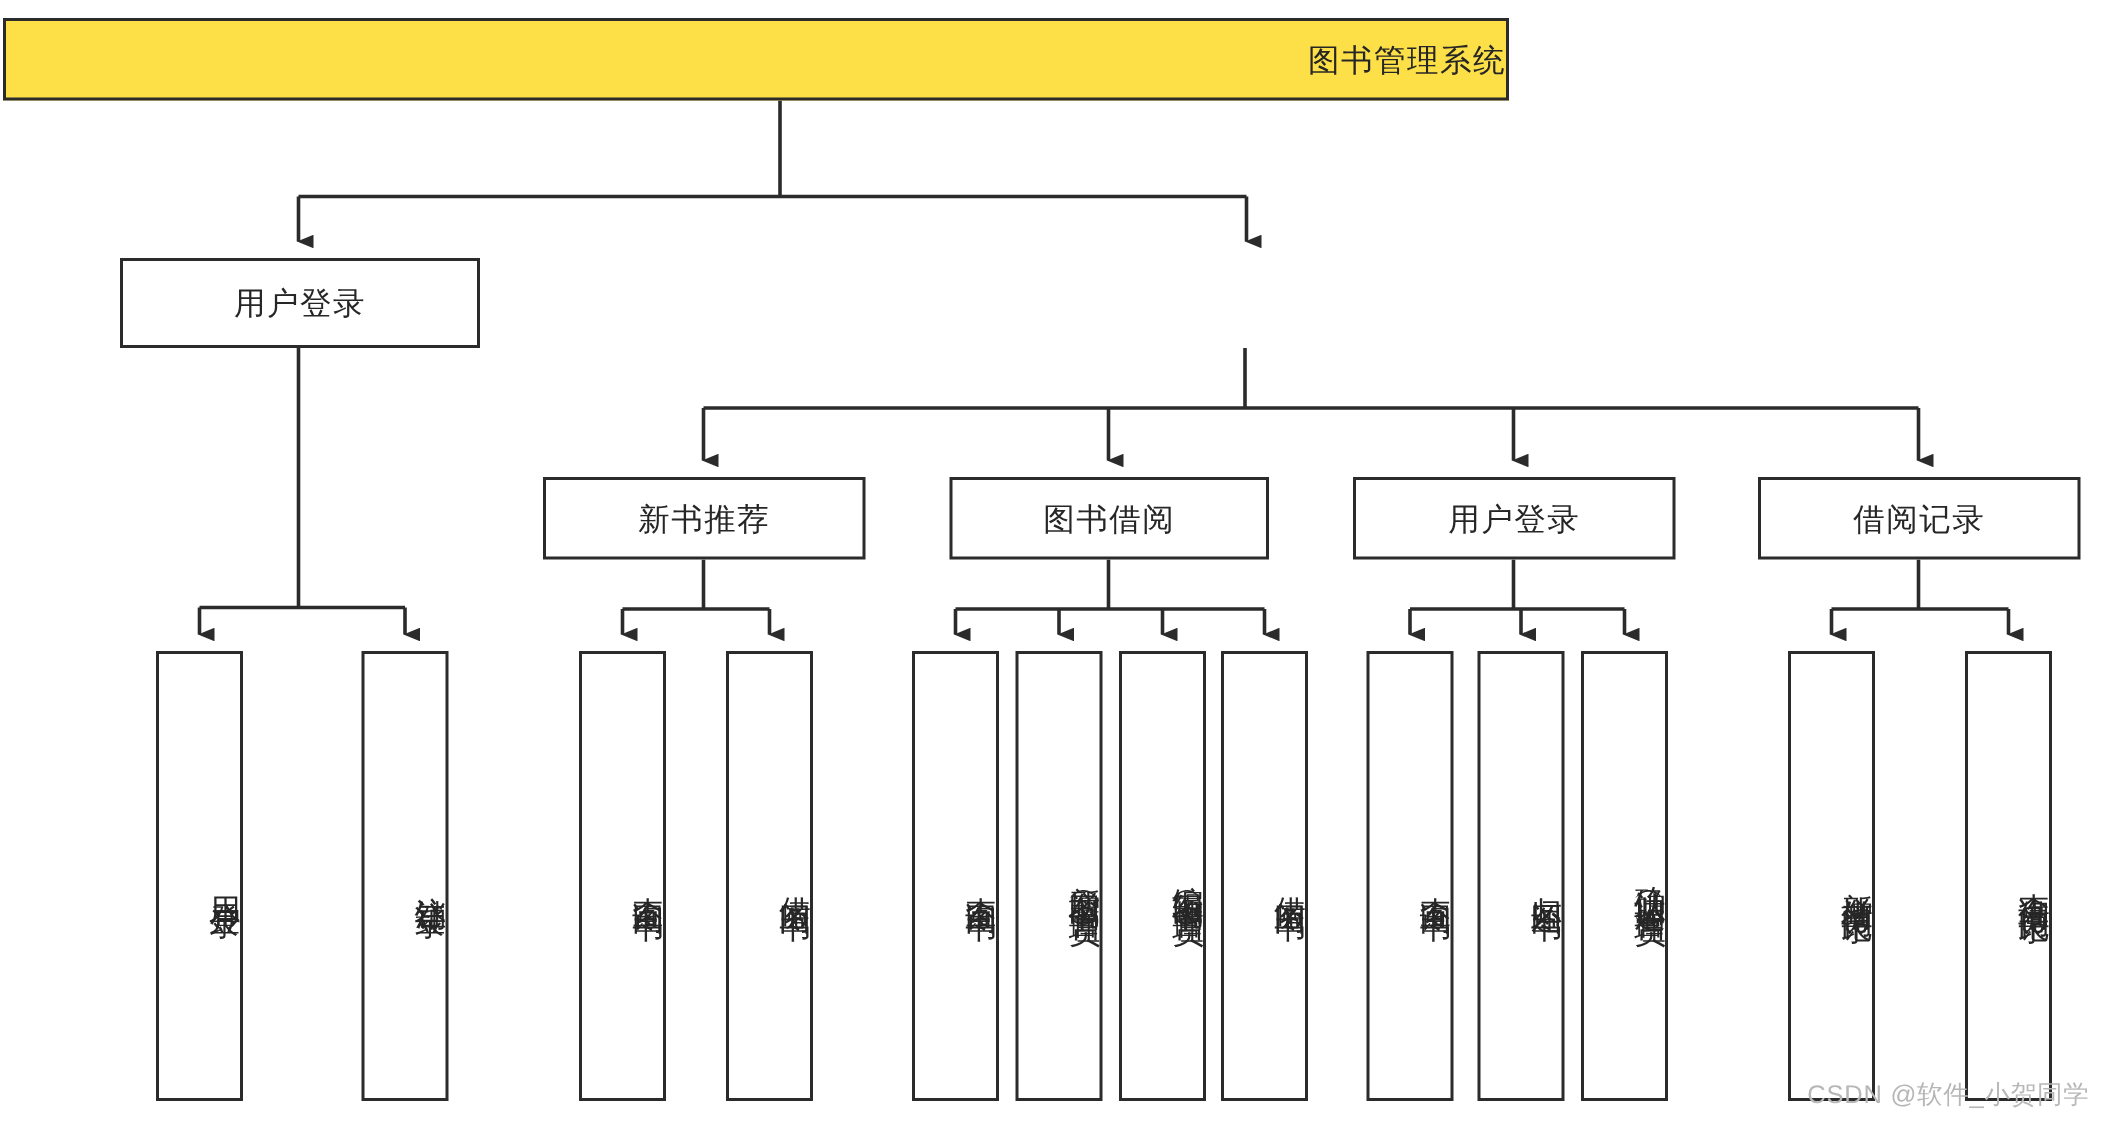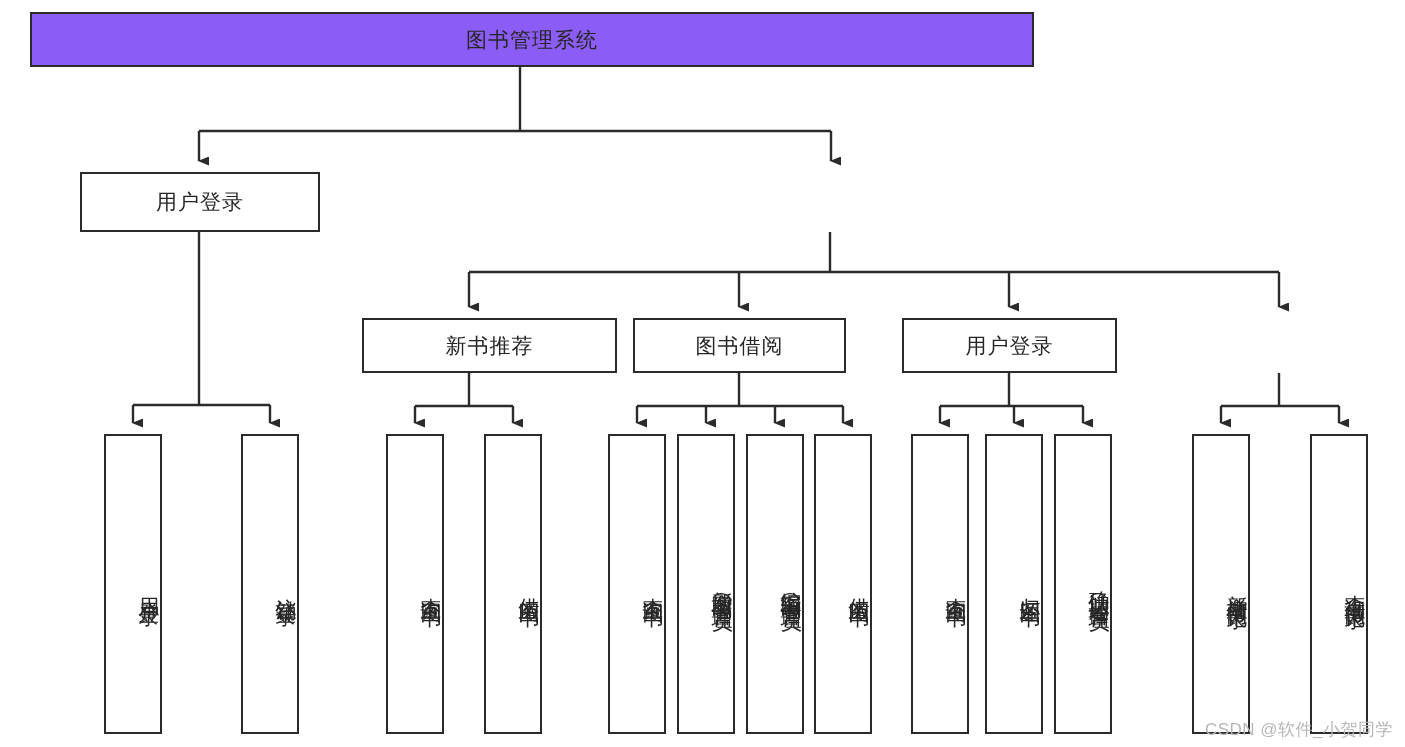--- a/index.html
+++ b/index.html
@@ -135,37 +135,40 @@
     </g>
 
     <g>
       <path class="conn-line" d="M 1279 373 L 1279 406" style="stroke: rgb(43, 43, 43);"></path>
       <path class="conn-line" d="M 1221 406 L 1339 406" style="stroke: rgb(43, 43, 43);"></path>
       <path class="conn-line" d="M 1221 406 L 1221 423" marker-end="url(#arrowhead)" style="stroke: rgb(43, 43, 43);"></path>
       <path class="conn-line" d="M 1339 406 L 1339 423" marker-end="url(#arrowhead)" style="stroke: rgb(43, 43, 43);"></path>
     </g>
   </svg>
 
-  <div class="node-box horizontal" style="left: 30px; top: 12px; width: 1004px; height: 55px; border-color: rgb(43, 43, 43); background: #8b5cf6; color: rgb(38, 38, 38);">
+  <div class="node-box horizontal" style="left: 2px; top: 12px; width: 1004px; height: 55px; border-color: rgb(43, 43, 43); background: #fde047; color: rgb(38, 38, 38); justify-content: flex-end;">
     <span class="node-label">图书管理系统</span>
   </div>
 
   <div class="node-box horizontal" style="left: 80px; top: 172px; width: 240px; height: 60px; border-color: rgb(43, 43, 43); background: rgb(255, 255, 255); color: rgb(38, 38, 38);">
     <span class="node-label">用户登录</span>
   </div>
 
-  <div class="node-box horizontal" style="left: 362px; top: 318px; width: 255px; height: 55px; border-color: rgb(43, 43, 43); background: rgb(255, 255, 255); color: rgb(38, 38, 38);">
+  <div class="node-box horizontal" style="left: 362px; top: 318px; width: 215px; height: 55px; border-color: rgb(43, 43, 43); background: rgb(255, 255, 255); color: rgb(38, 38, 38);">
     <span class="node-label">新书推荐</span>
   </div>
   <div class="node-box horizontal" style="left: 633px; top: 318px; width: 213px; height: 55px; border-color: rgb(43, 43, 43); background: rgb(255, 255, 255); color: rgb(38, 38, 38);">
     <span class="node-label">图书借阅</span>
   </div>
   <div class="node-box horizontal" style="left: 902px; top: 318px; width: 215px; height: 55px; border-color: rgb(43, 43, 43); background: rgb(255, 255, 255); color: rgb(38, 38, 38);">
     <span class="node-label">用户登录</span>
   </div>
+  <div class="node-box horizontal" style="left: 1172px; top: 318px; width: 215px; height: 55px; border-color: rgb(43, 43, 43); background: rgb(255, 255, 255); color: rgb(38, 38, 38);">
+    <span class="node-label">借阅记录</span>
+  </div>
 
   <div class="node-box vertical" style="left: 104px; top: 434px; width: 58px; height: 300px; border-color: rgb(43, 43, 43); background: rgb(255, 255, 255); color: rgb(38, 38, 38);">
     <span class="node-label">用户登录</span>
   </div>
   <div class="node-box vertical" style="left: 241px; top: 434px; width: 58px; height: 300px; border-color: rgb(43, 43, 43); background: rgb(255, 255, 255); color: rgb(38, 38, 38);">
     <span class="node-label">注销登录</span>
   </div>
   <div class="node-box vertical" style="left: 386px; top: 434px; width: 58px; height: 300px; border-color: rgb(43, 43, 43); background: rgb(255, 255, 255); color: rgb(38, 38, 38);">
     <span class="node-label">查询图书</span>
   </div>

